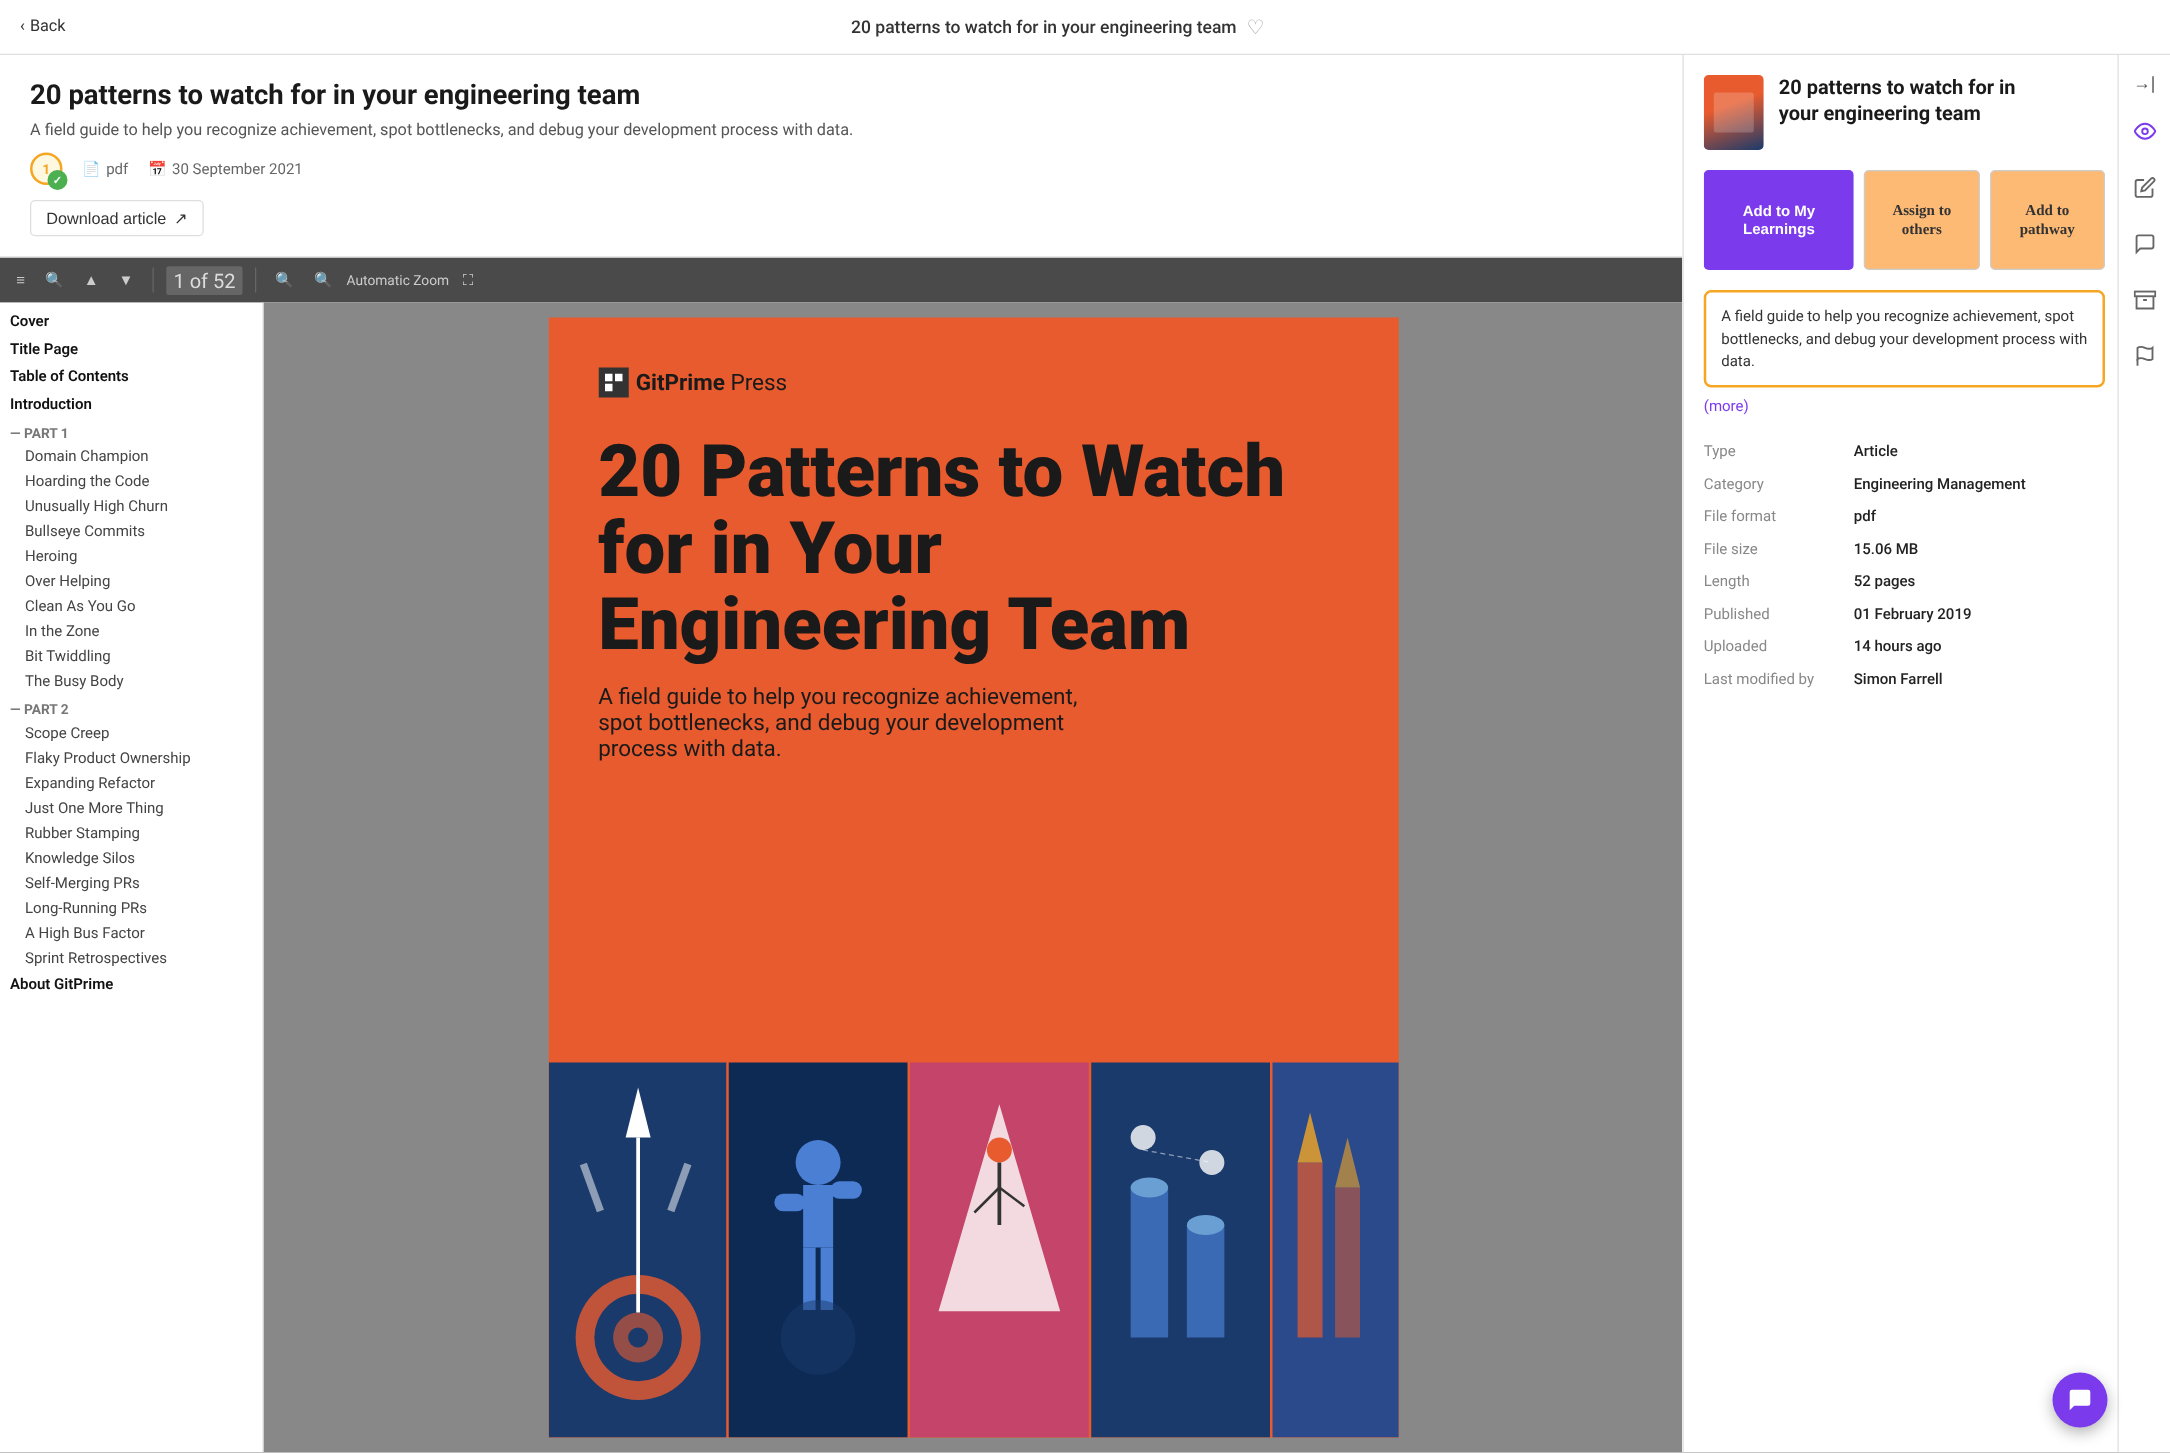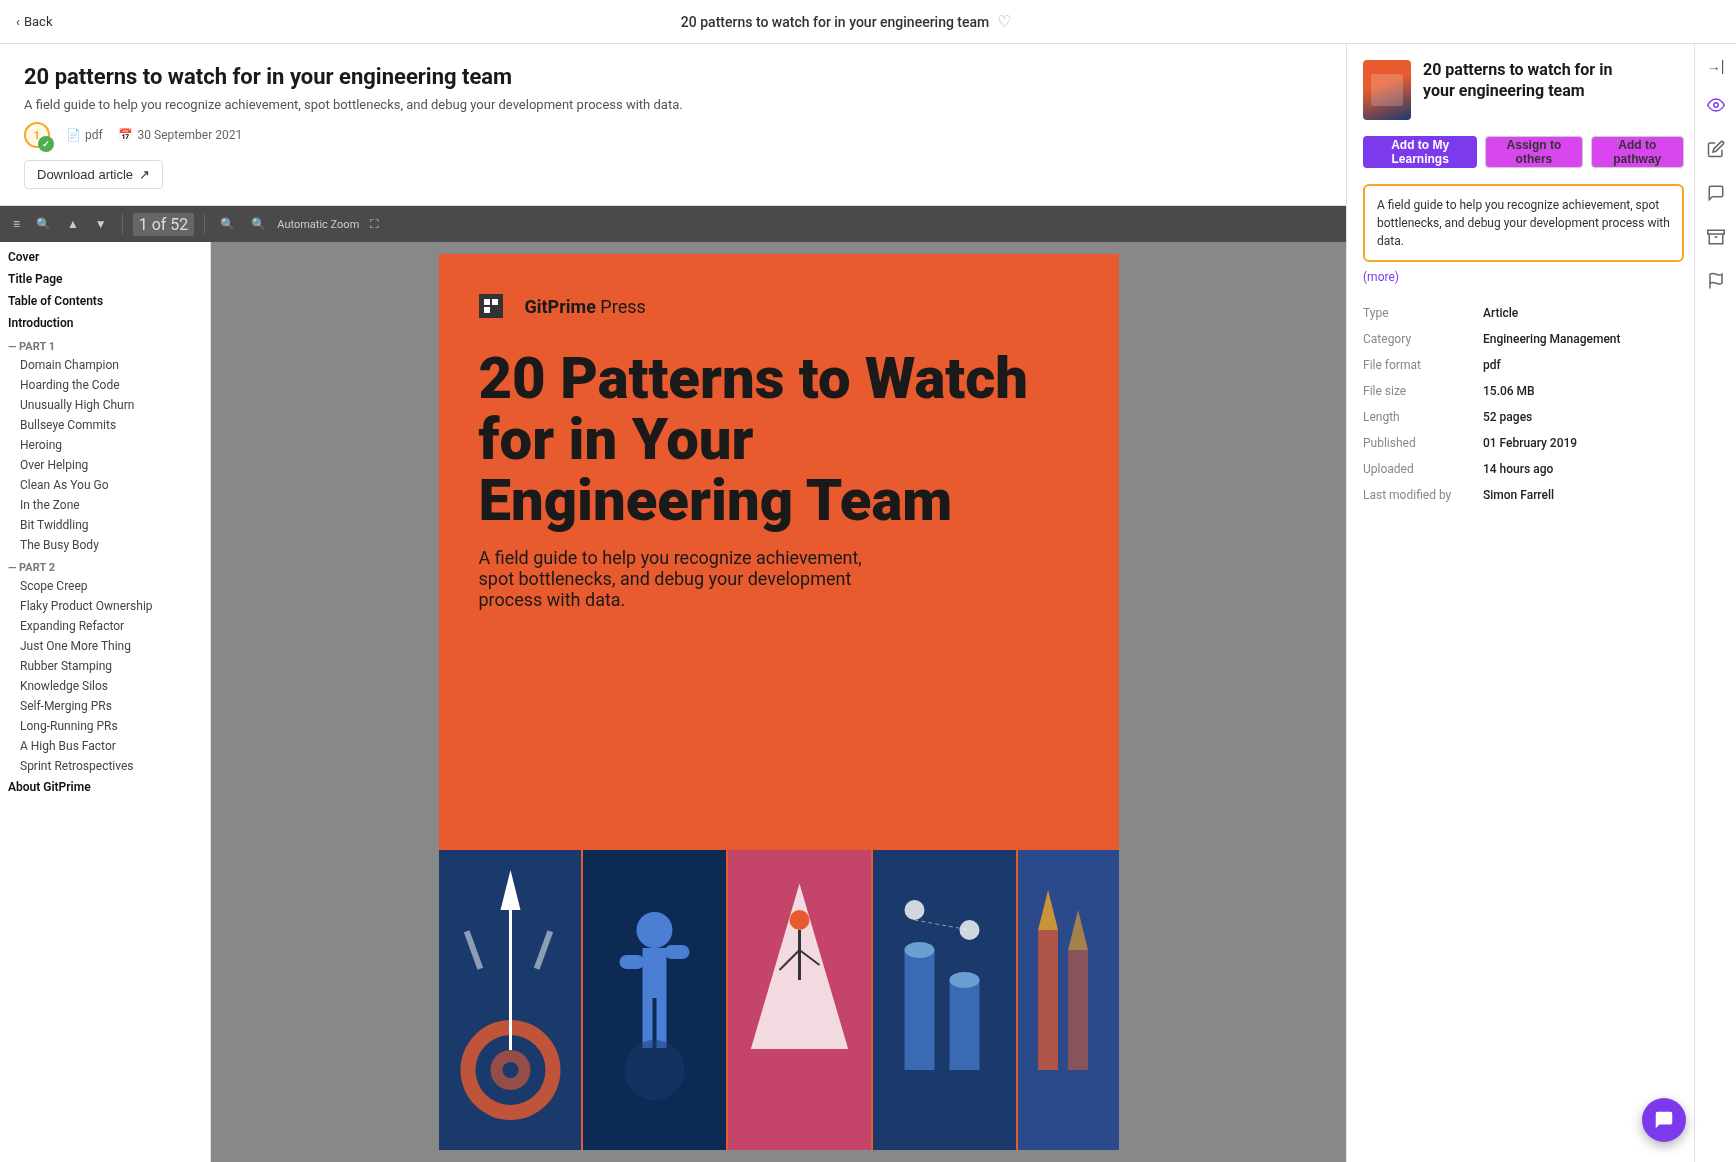--- a/index.html
+++ b/index.html
@@ -87,21 +87,21 @@
 
     
     .pdf-page-view {
       flex: 1; background: #888; overflow-y: auto; display: flex; justify-content: center; padding: 12px;
     }
     .pdf-page {
       width: 680px; min-height: 880px; background: #e85b2e;
       position: relative; overflow: hidden;
     }
     .pdf-page-inner { padding: 40px; position: relative; z-index: 1; }
-    .pdf-logo { display: flex; align-items: center; gap: 22px; margin-bottom: 30px; }
+    .pdf-logo { display: flex; align-items: center; gap: 6px; margin-bottom: 30px; }
     .pdf-logo-icon {
       width: 24px; height: 24px; background: #333; display: flex; align-items: center; justify-content: center;
       color: white; font-size: 10px; font-weight: 700;
     }
     .pdf-main-title {
       font-size: 58px; font-weight: 900; color: #1a1a1a; line-height: 1.05;
       margin-bottom: 16px;
     }
     .pdf-main-subtitle { font-size: 18px; color: #1a1a1a; font-weight: 400; max-width: 420px; }
 
@@ -135,25 +135,25 @@
     .right-panel-header { display: flex; align-items: flex-start; gap: 12px; margin-bottom: 16px; padding-right: 44px; }
     .right-panel-thumb {
       width: 48px; height: 60px; background: linear-gradient(135deg, #e85b2e 0%, #c0392b 100%);
       border-radius: 4px; flex-shrink: 0; display: flex; align-items: center; justify-content: center;
       overflow: hidden;
     }
     .right-panel-title { font-size: 16px; font-weight: 700; color: #1a1a1a; line-height: 1.3; }
 
     .action-buttons { display: flex; gap: 8px; margin-bottom: 16px; }
     .action-btn {
-      padding: 1px 14px; border-radius: 4px; font-size: 12px; font-weight: 600;
+      padding: 24px 14px; border-radius: 4px; font-size: 12px; font-weight: 600;
       cursor: pointer; border: 1px solid transparent;
     }
     .action-btn-primary { background: #7c3aed; color: white; }
-    .action-btn-secondary { background: #d946ef; color: #333; border-color: #ccc; }
+    .action-btn-secondary { background: #fdba74; color: #333; border-color: #ccc; font-family: Liberation Serif, serif; }
 
     .description-box {
       border: 2px solid #f5a623; border-radius: 6px; padding: 10px 12px;
       font-size: 12px; color: #333; line-height: 1.5; margin-bottom: 8px;
     }
     .more-link { color: #7c3aed; font-size: 12px; cursor: pointer; margin-bottom: 16px; display: block; }
 
     .metadata-table { width: 100%; border-collapse: collapse; }
     .metadata-table tr td { padding: 6px 0; font-size: 12px; vertical-align: top; }
     .metadata-table tr td:first-child { color: #888; width: 120px; }

